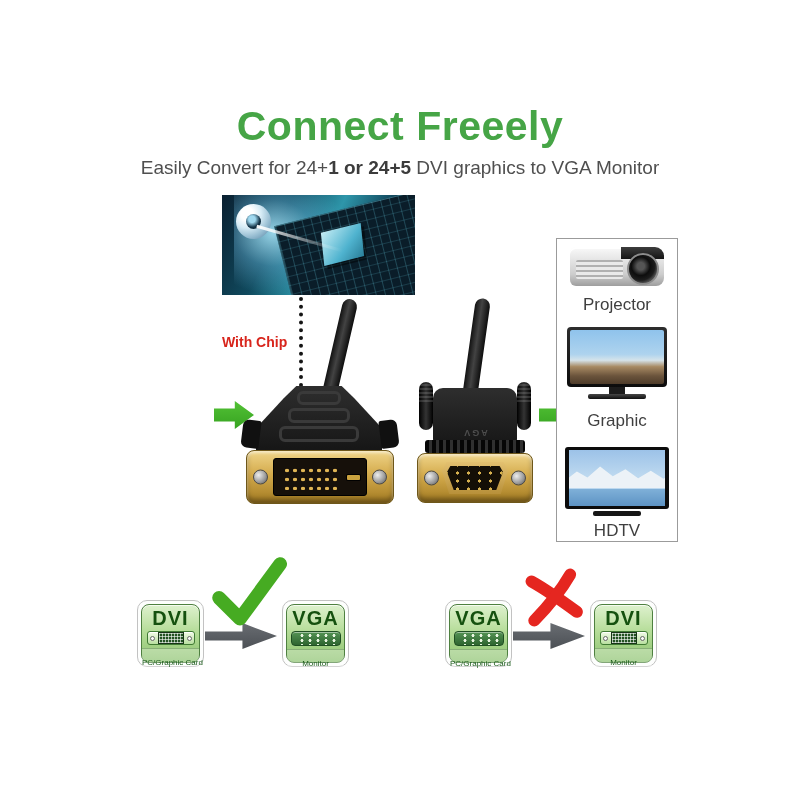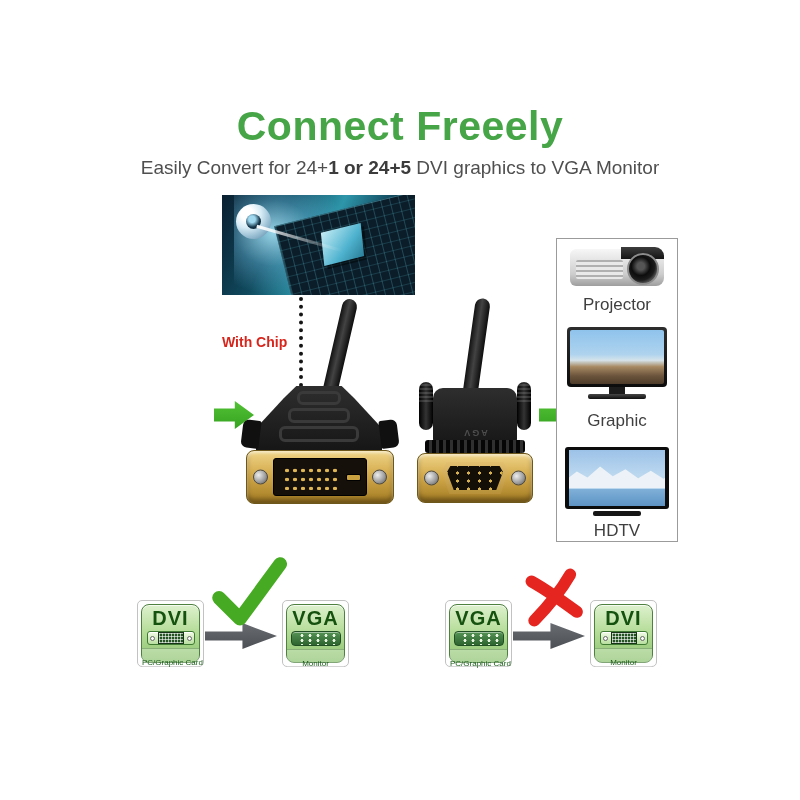--- a/index.html
+++ b/index.html
@@ -145,21 +145,21 @@
     clip-path:polygon(7% 0,93% 0,100% 28%,89% 100%,11% 100%,0 28%);
     display:flex;align-items:center;justify-content:center;}
   .dsub-face{width:56px;height:24px;background-color:#140f06;
     clip-path:polygon(6% 0,94% 0,100% 25%,88% 100%,12% 100%,0 25%);
     background-image:radial-gradient(circle,#d8b24f 1.4px,rgba(216,178,79,0) 1.8px);
     background-size:11px 8px;background-position:5px 3px;}
 
   
   .compat-group{position:absolute;top:562px;width:214px;height:112px;}
   .g1{left:137px;} .g2{left:445px;}
-  .badge{position:absolute;top:38px;width:67px;height:67px;border-radius:5px;background:#fdfefd;
+  .badge{position:absolute;top:38px;width:67px;height:67px;border-radius:10px;background:#fdfefd;
     border:1px solid #c2c2c2;box-sizing:border-box;padding:3px;}
   .badge.b-from{left:0;} .badge.b-to{left:145px;}
   .badge-in{width:100%;height:100%;border-radius:8px;border:1px solid #4e8040;box-sizing:border-box;
     background:linear-gradient(180deg,#def1ce 0%,#b4dc97 48%,#8cc26f 100%);
     display:flex;flex-direction:column;align-items:center;box-shadow:inset 0 1px 0 rgba(255,255,255,.7);}
   .badge-name{font-size:20px;font-weight:bold;color:#15510f;line-height:1;margin-top:3px;letter-spacing:1px;}
   .port-icon{margin-top:3px;}
   .dvi-icon{width:48px;height:16px;border:1px solid #3f7a33;border-radius:3px;
     background:linear-gradient(#f2fbe8,#b9dfa0);display:flex;align-items:center;justify-content:center;gap:3px;
     box-shadow:inset 0 1px 0 #fff;box-sizing:border-box;}

